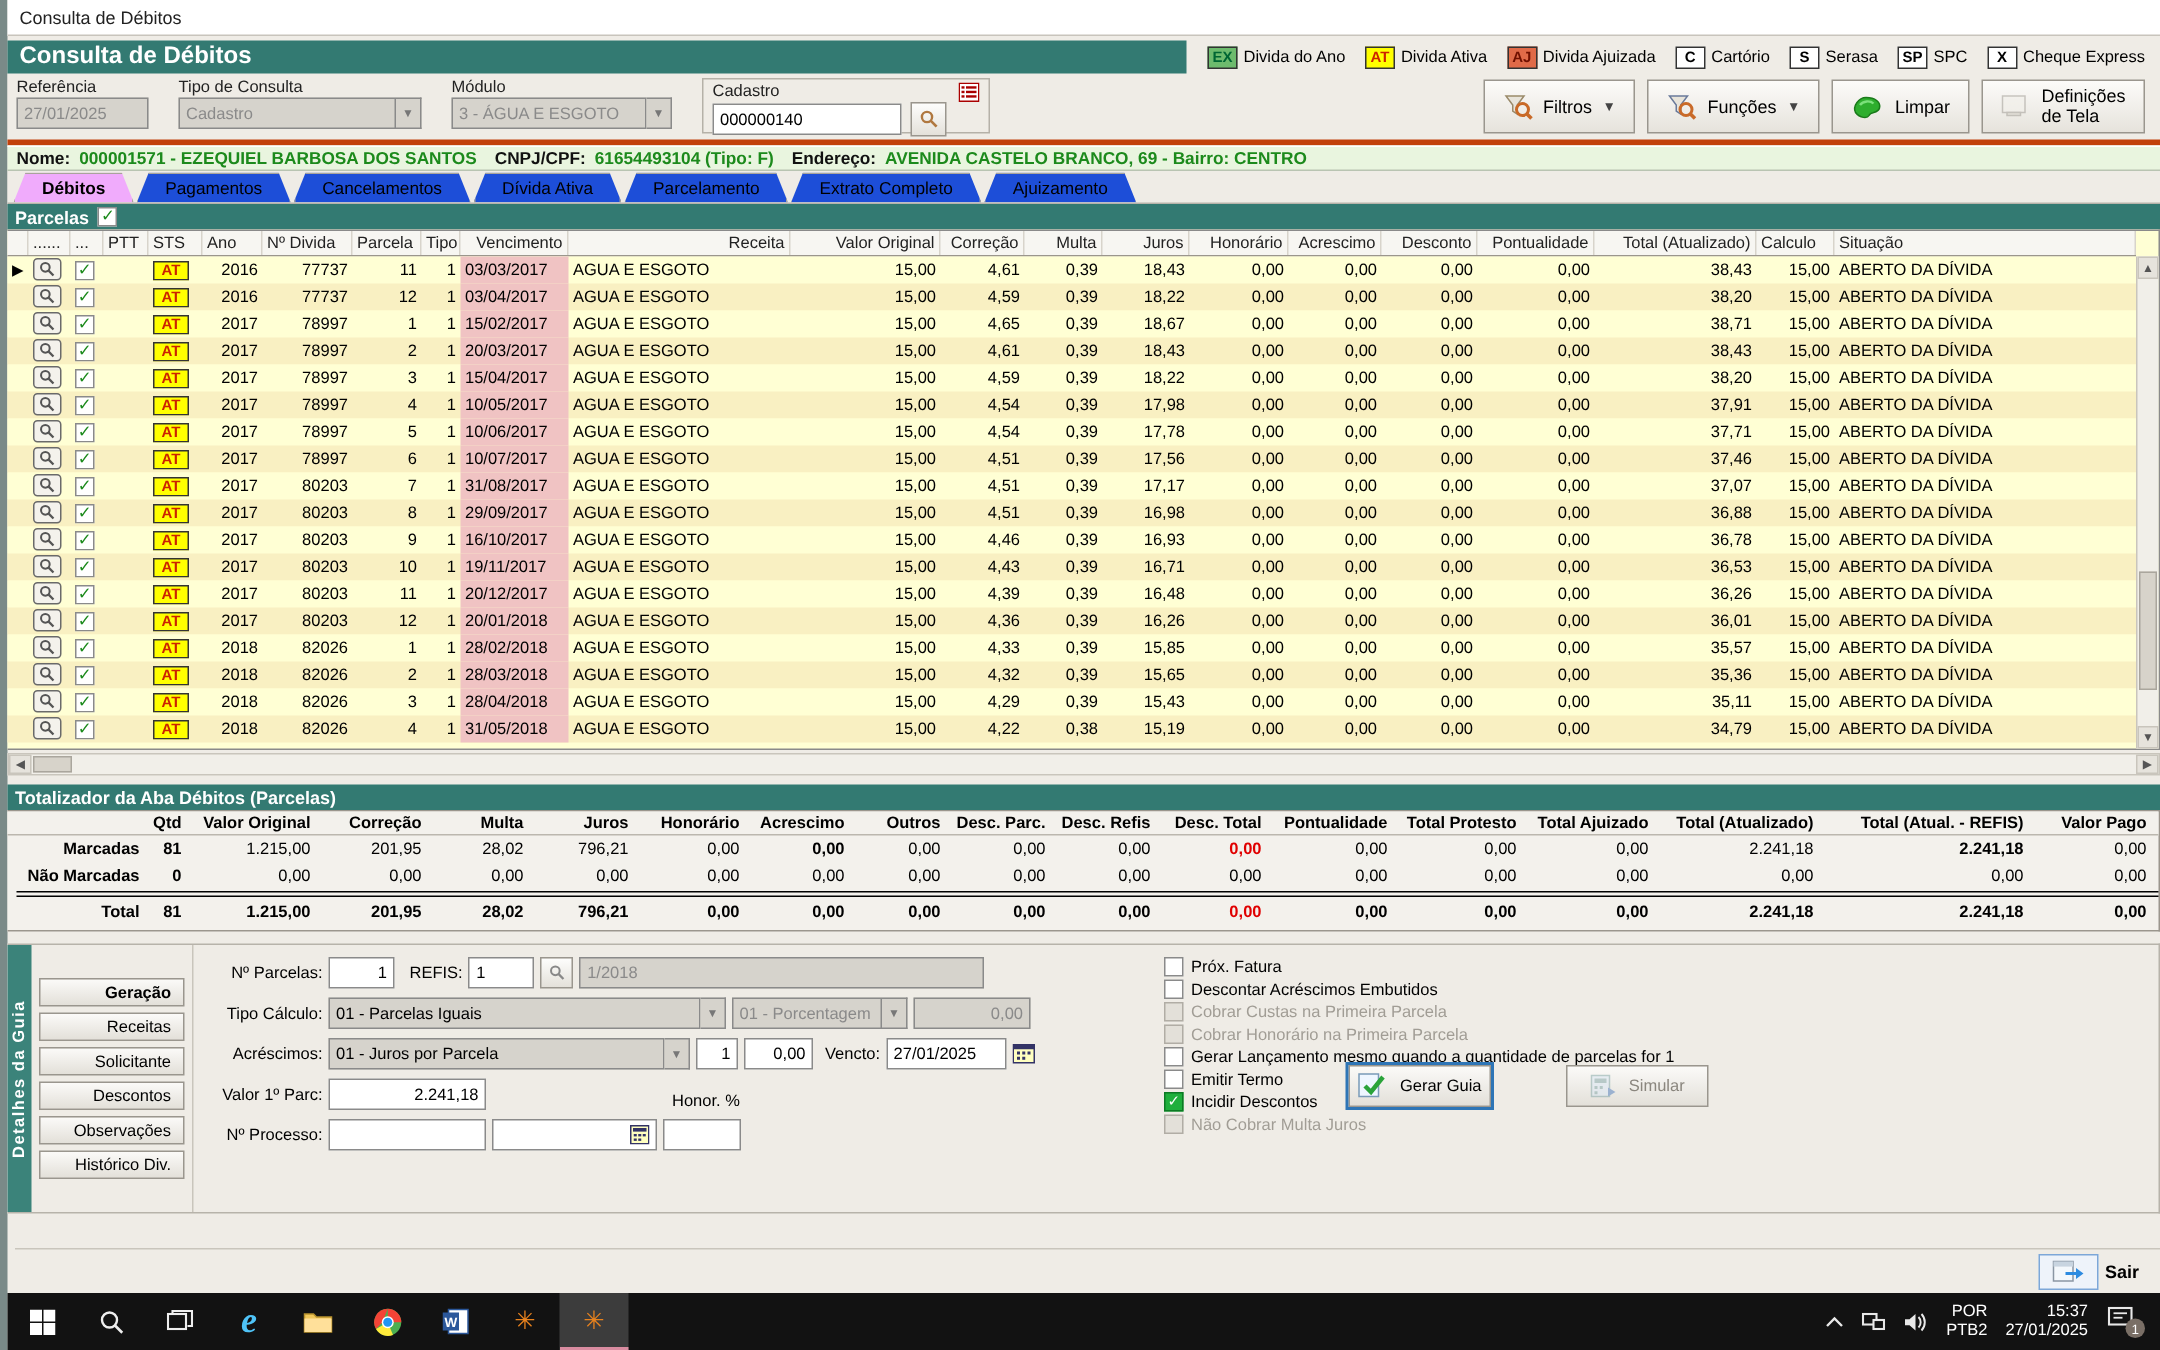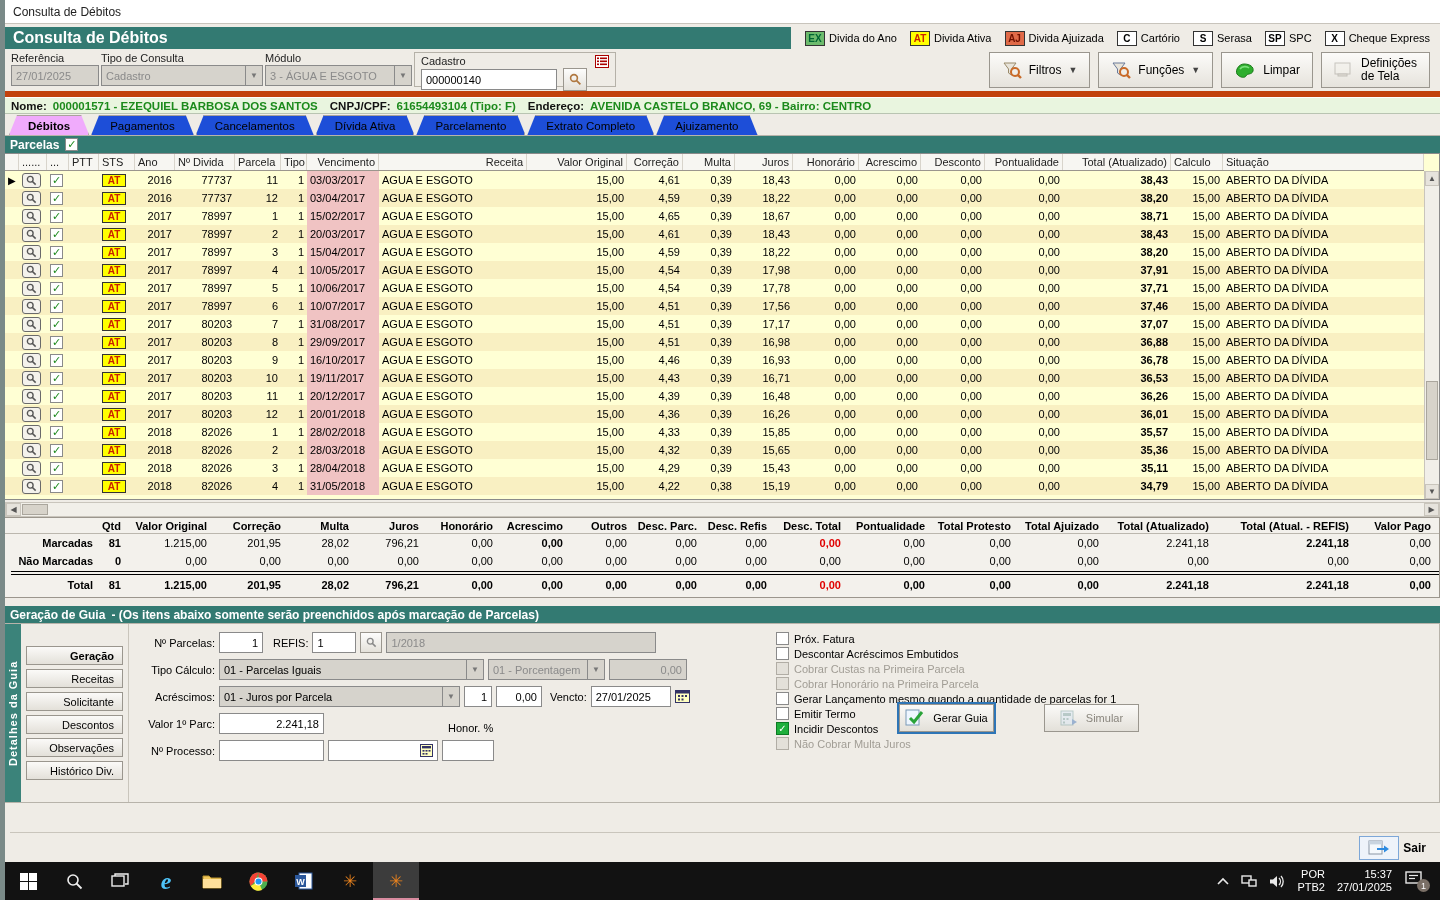--- a/index.html
+++ b/index.html
@@ -10,21 +10,21 @@
   .win-title { height:24px; background:#fff; border-bottom:1px solid #c8c4bc; display:flex; align-items:center; padding-left:8px; font-size:12px; color:#222; }
 
   
   .banner-strip { display:flex; align-items:stretch; height:22px; margin-top:3px; }
   .banner { background:#337a72; color:#fff; font-size:16px; font-weight:bold; width:786px; display:flex; align-items:center; padding-left:8px; }
   .legend { flex:1; display:flex; align-items:center; justify-content:space-between; padding:0 10px 0 14px; font-size:11px; }
   .legend-item { display:flex; align-items:center; gap:4px; }
   .legend-badge { display:inline-flex; align-items:center; justify-content:center; min-width:20px; height:15px; padding:0 2px; border:1px solid #333; font-size:10px; font-weight:bold; }
 
   
-  .filterbar { height:48px; background:#efece6; border-bottom:6px solid #c2410c; display:flex; padding:3px 6px 4px 6px; gap:2px; }
+  .filterbar { height:48px; background:#efece6; border-bottom:4px solid #c2410c; display:flex; padding:3px 6px 4px 6px; gap:20px; }
   .field { display:flex; flex-direction:column; gap:1px; }
   .field label { font-size:11px; color:#222; }
   .tbx { height:21px; border:1px solid #8a8a8a; background:#fff; font-size:11px; padding:0 4px; display:flex; align-items:center; }
   .tbx.dis { background:#d6d3cc; color:#8a8a8a; }
   .combo { display:flex; }
   .combo .arr { width:17px; height:21px; background:#d6d3cc; border:1px solid #8a8a8a; border-left:none; display:flex; align-items:center; justify-content:center; font-size:8px; color:#777; }
   .cad-group { border:1px solid #b5b1a8; padding:2px 6px 4px 6px; position:relative; display:flex; gap:8px; }
   .icon-btn { width:24px; height:23px; border:1px solid #9a968e; background:linear-gradient(#fdfdfc,#e4e1da); display:flex; align-items:center; justify-content:center; }
   .toolbar { margin-left:auto; display:flex; gap:8px; align-items:center; padding-right:4px; }
   .tool-btn { height:36px; border:1px solid #9a968e; background:linear-gradient(#fcfbf9,#e6e3dc); display:flex; align-items:center; gap:7px; padding:0 12px; font-size:12px; }
@@ -49,21 +49,21 @@
   .gridwrap { position:relative; border:1px solid #8a8a8a; border-left:none; background:#ffffd4; }
   .mrow { display:grid; grid-template-columns:14px 28px 22px 30px 36px 40px 60px 46px 26px 72px 148px 100px 56px 52px 58px 66px 62px 64px 78px 108px 52px 1fr; height:18px; align-items:center; font-size:11px; }
   .mhead { background:#f7f6f2; border-bottom:1px solid #9b968d; color:#222; height:17px; }
   .mhead .cell { border-right:1px solid #d8d4cb; height:100%; display:flex; align-items:center; padding:0 3px; overflow:hidden; white-space:nowrap; }
   .mhead .num { justify-content:flex-end; }
   .mrow .cell { padding:0 3px; overflow:hidden; white-space:nowrap; }
   .mrow .num { text-align:right; }
   .r-even { background:#ffffd4; }
   .r-odd { background:#f9f0c2; }
   .venc { background:#f0c3c3; height:100%; display:flex; align-items:center; }
-  .total-col { font-weight:bold; }
+  .total-col { font-weight:normal; }
   .lupa-btn { width:19px; height:15px; border:1px solid #6a6a6a; border-radius:3px; background:#f4f2ec; display:inline-flex; align-items:center; justify-content:center; }
   .sts-badge { display:inline-flex; align-items:center; justify-content:center; width:24px; height:13px; background:#ffff00; border:1px solid #333; color:#cc2200; font-size:10px; font-weight:bold; }
   .marker { color:#000; font-size:10px; padding-left:3px; }
 
   
   .vscroll { position:absolute; top:17px; right:0; bottom:0; width:15px; background:#f1efe9; border-left:1px solid #c9c5bc; display:flex; flex-direction:column; justify-content:space-between; }
   .sarrow { height:15px; display:flex; align-items:center; justify-content:center; font-size:8px; color:#555; background:#e6e3dc; border:1px solid #c9c5bc; }
   .vthumb { position:absolute; left:1px; width:12px; top:64%; height:24%; background:#d7d3ca; border:1px solid #aaa69d; }
   .hscroll { height:15px; margin-top:2px; background:#f1efe9; border:1px solid #c9c5bc; position:relative; display:flex; justify-content:space-between; align-items:center; }
   .hthumb { position:absolute; left:16px; width:26px; top:1px; bottom:1px; background:#d7d3ca; border:1px solid #aaa69d; }
@@ -171,21 +171,21 @@
       <label>Módulo</label>
       <div class="combo">
         <div class="tbx dis" style="width:130px">3 - ÁGUA E ESGOTO</div>
         <div class="arr">▼</div>
       </div>
     </div>
     <div class="cad-group">
       <div class="field">
         <label>Cadastro</label>
         <div style="display:flex;gap:6px;align-items:center">
-          <div class="tbx" style="width:136px">000000140</div>
+          <div class="tbx" style="width:126px">000000140</div>
           <div class="icon-btn">
             <span>
               <svg width="13" height="13" viewBox="0 0 13 13">
                   <circle cx="5" cy="5" r="3.4" fill="none" stroke="#b07840" stroke-width="1.6"></circle>
                   <line x1="7.6" y1="7.6" x2="11.4" y2="11.4" stroke="#b07840" stroke-width="1.8"></line>
                 </svg>
             </span>
           </div>
         </div>
       </div>
@@ -825,20 +825,23 @@
       <div class="vthumb"></div>
       <div class="sarrow">▼</div>
     </div>
   </div>
   <div class="hscroll">
     <div class="sarrow" style="width:15px;height:13px">◀</div>
     <div class="hthumb"></div>
     <div class="sarrow" style="width:15px;height:13px">▶</div>
   </div>
 
+  <div class="teal-bar" style="margin-top:6px">
+    <span>Totalizador da Aba Débitos (Parcelas)</span>
+  </div>
   <div class="tot-wrap">
     <div class="trow thead" id="tot-head">
         <div class="cell"></div>
         <div class="cell">Qtd</div>
         <div class="cell">Valor Original</div>
         <div class="cell">Correção</div>
         <div class="cell">Multa</div>
         <div class="cell">Juros</div>
         <div class="cell">Honorário</div>
         <div class="cell">Acrescimo</div>
@@ -912,24 +915,20 @@
           <div class="cell bold">0,00</div>
           <div class="cell bold">0,00</div>
           <div class="cell bold">2.241,18</div>
           <div class="cell bold">2.241,18</div>
           <div class="cell bold">0,00</div>
         </div>
       </div>
   </div>
 
   <div class="ger-wrap">
-    <div class="teal-bar">
-      <span>Geração de Guia</span>
-      <span style="font-weight:bold">-   (Os itens abaixo somente serão preenchidos após marcação de Parcelas)</span>
-    </div>
     <div class="ger-body">
       <div class="side-ribbon">
           <span>Detalhes da Guia</span>
         </div>
       <div class="side-btns" id="side-btns">
           <div class="sbtn active">Geração</div>
           <div class="sbtn">Receitas</div>
           <div class="sbtn">Solicitante</div>
           <div class="sbtn">Descontos</div>
           <div class="sbtn">Observações</div>

